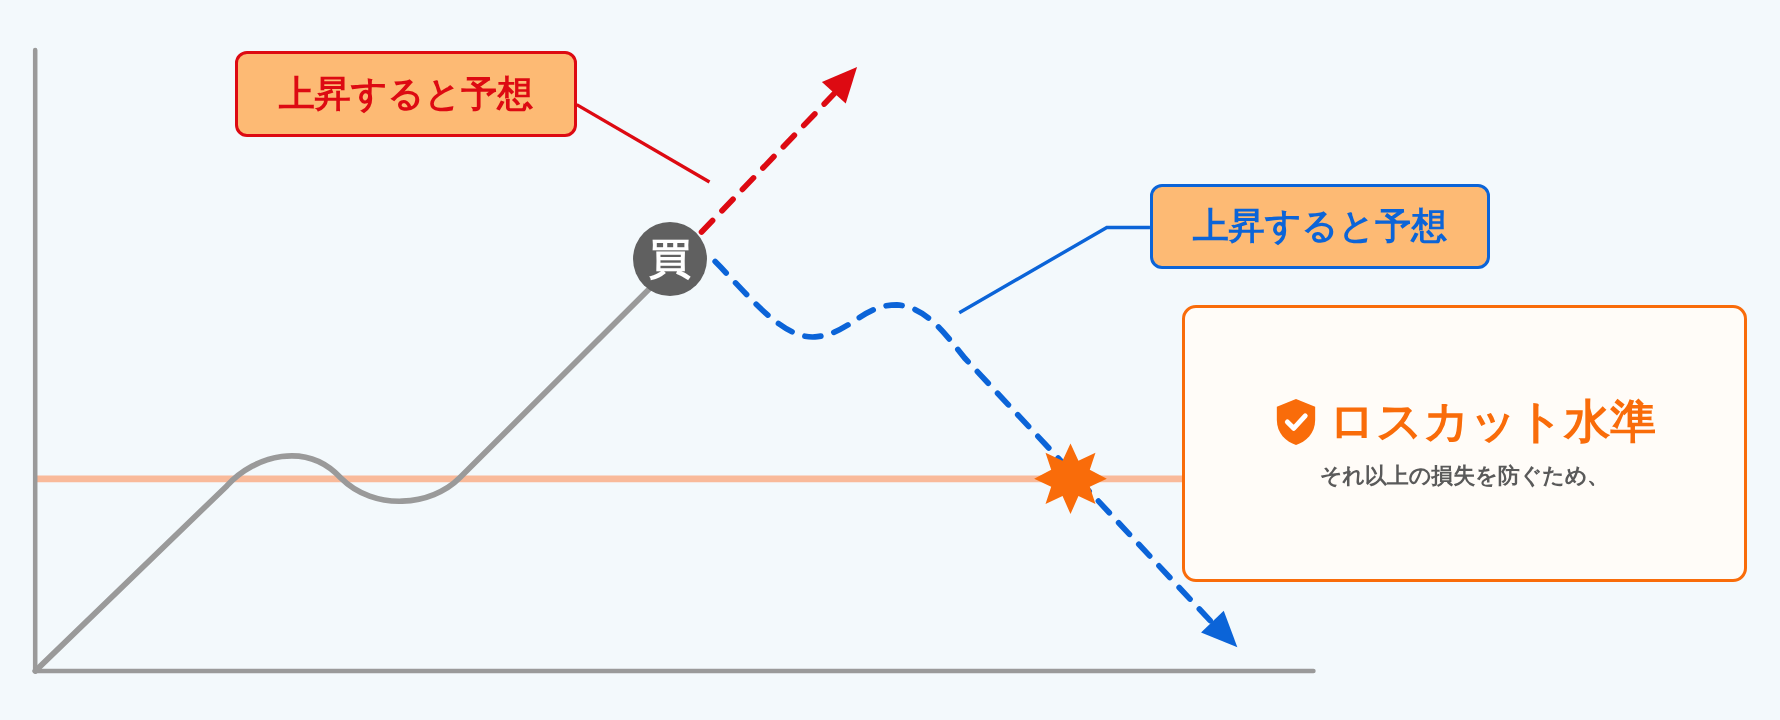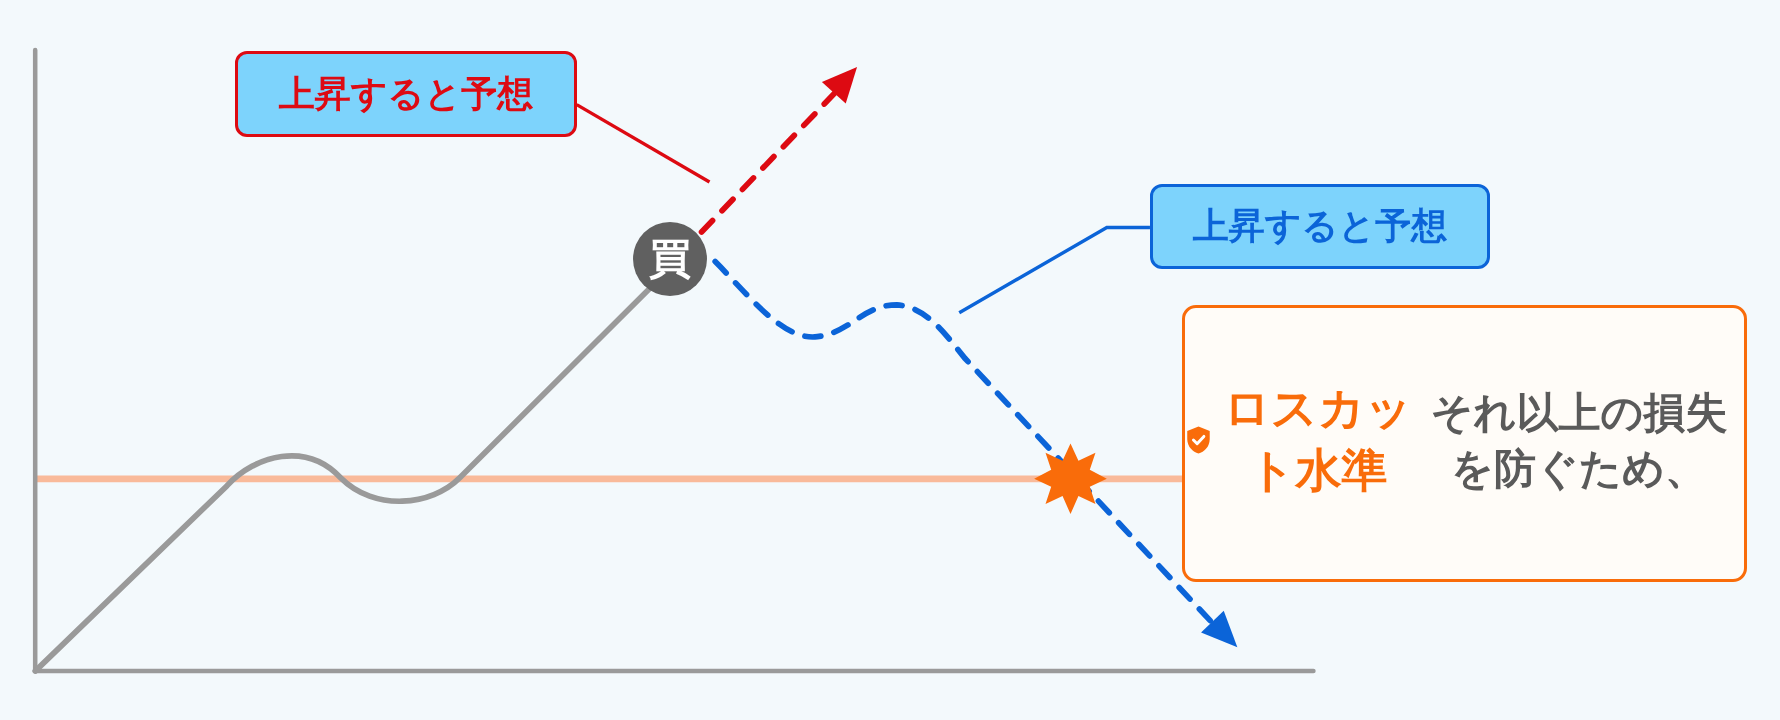--- a/index.html
+++ b/index.html
@@ -6,45 +6,45 @@
   body {
     width: 1780px; height: 720px; overflow: hidden;
     background: #f3f9fc;
     font-family: "DejaVu Sans", "Liberation Sans", sans-serif;
   }
   #stage { position: relative; width: 1780px; height: 720px; }
   svg.chart { position: absolute; left: 0; top: 0; width: 1780px; height: 720px; }
   .label-box {
     position: absolute; box-sizing: border-box;
     display: flex; align-items: center; justify-content: center;
-    background: #7dd3fc; border-radius: 12px;
+    background: #fdba74; border-radius: 12px;
     font-weight: bold; white-space: nowrap;
   }
   #label-up {
     left: 235px; top: 51px; width: 342px; height: 86px;
     border: 3px solid #dd0a12; color: #dd0a12; font-size: 36px;
   }
   #label-reverse {
     left: 1150px; top: 184px; width: 340px; height: 85px;
     border: 3px solid #0b64d8; color: #0b64d8; font-size: 36px;
   }
   #losscut-box {
     position: absolute; box-sizing: border-box;
     left: 1182px; top: 305px; width: 565px; height: 277px;
     border: 3px solid #f96c0a; border-radius: 14px;
     background: #fffcf8;
-    display: flex; flex-direction: row; align-items: center; justify-content: center;
+    display: flex; flex-direction: column; align-items: center; justify-content: center;
     text-align: center; color: #5a5a5a;
   }
   .losscut-title {
     display: flex; align-items: center; gap: 10px;
     color: #f96c0a; font-size: 46px; font-weight: bold; margin-bottom: 8px;
   }
   .losscut-title svg { width: 46px; height: 50px; }
-  .losscut-line1 { font-size: 42px; font-weight: bold; margin-bottom: 6px; }
+  .losscut-line1 { font-size: 22px; font-weight: bold; margin-bottom: 6px; }
   .losscut-line2, .losscut-line3 { font-size: 34px; margin-bottom: 6px; }
   #buy-marker {
     position: absolute; left: 633px; top: 222px; width: 74px; height: 74px;
     border-radius: 50%; background: #606060; color: #ffffff;
     display: flex; align-items: center; justify-content: center;
     font-size: 42px; font-weight: bold;
   }
 </style>
 </head>
 <body>

